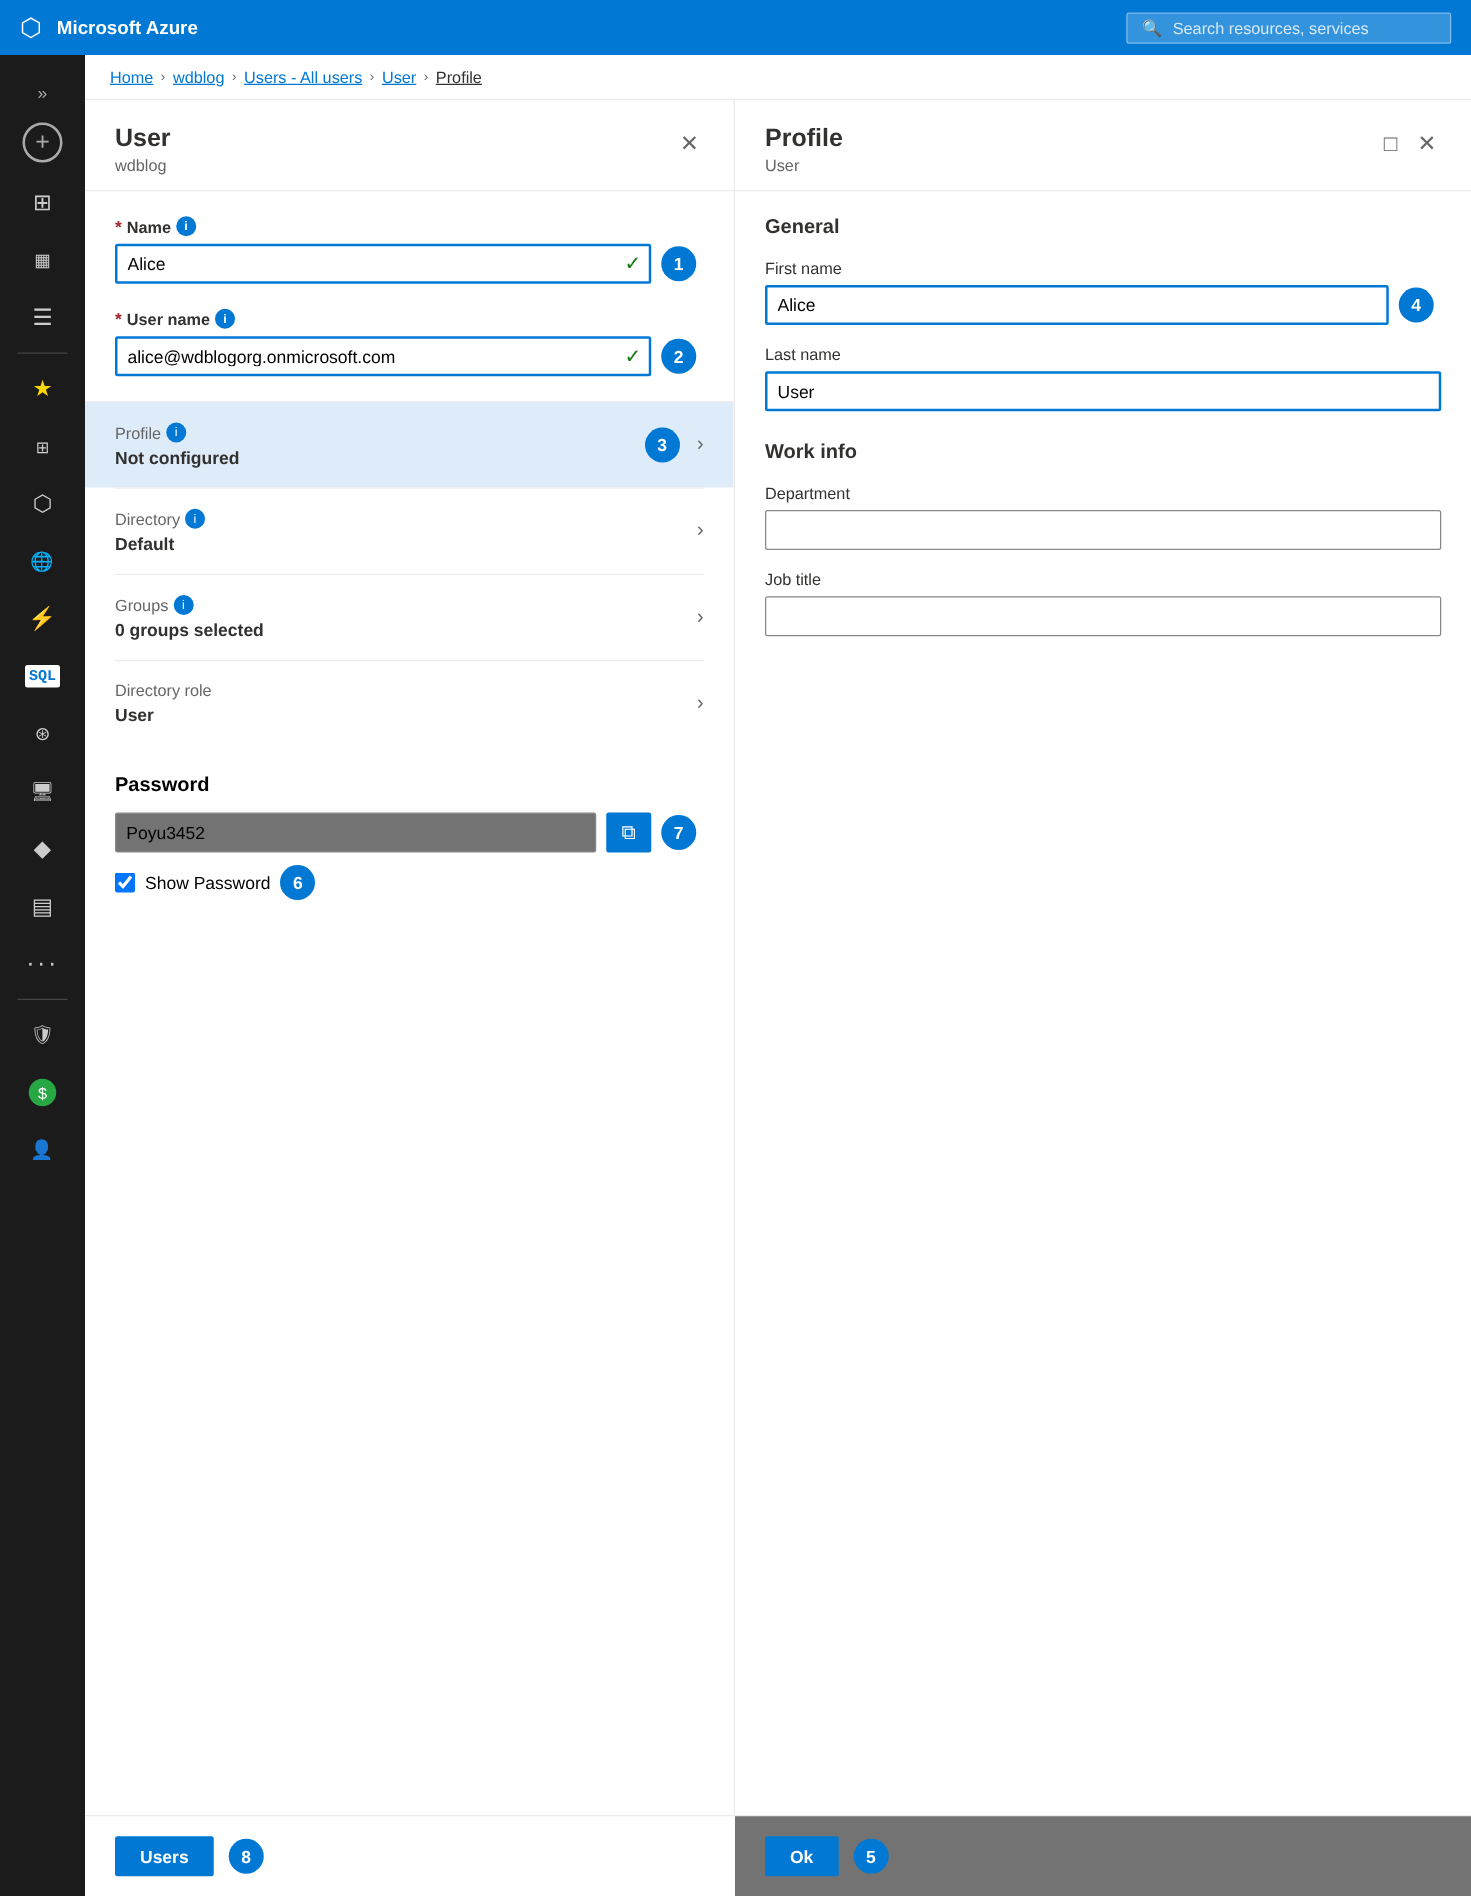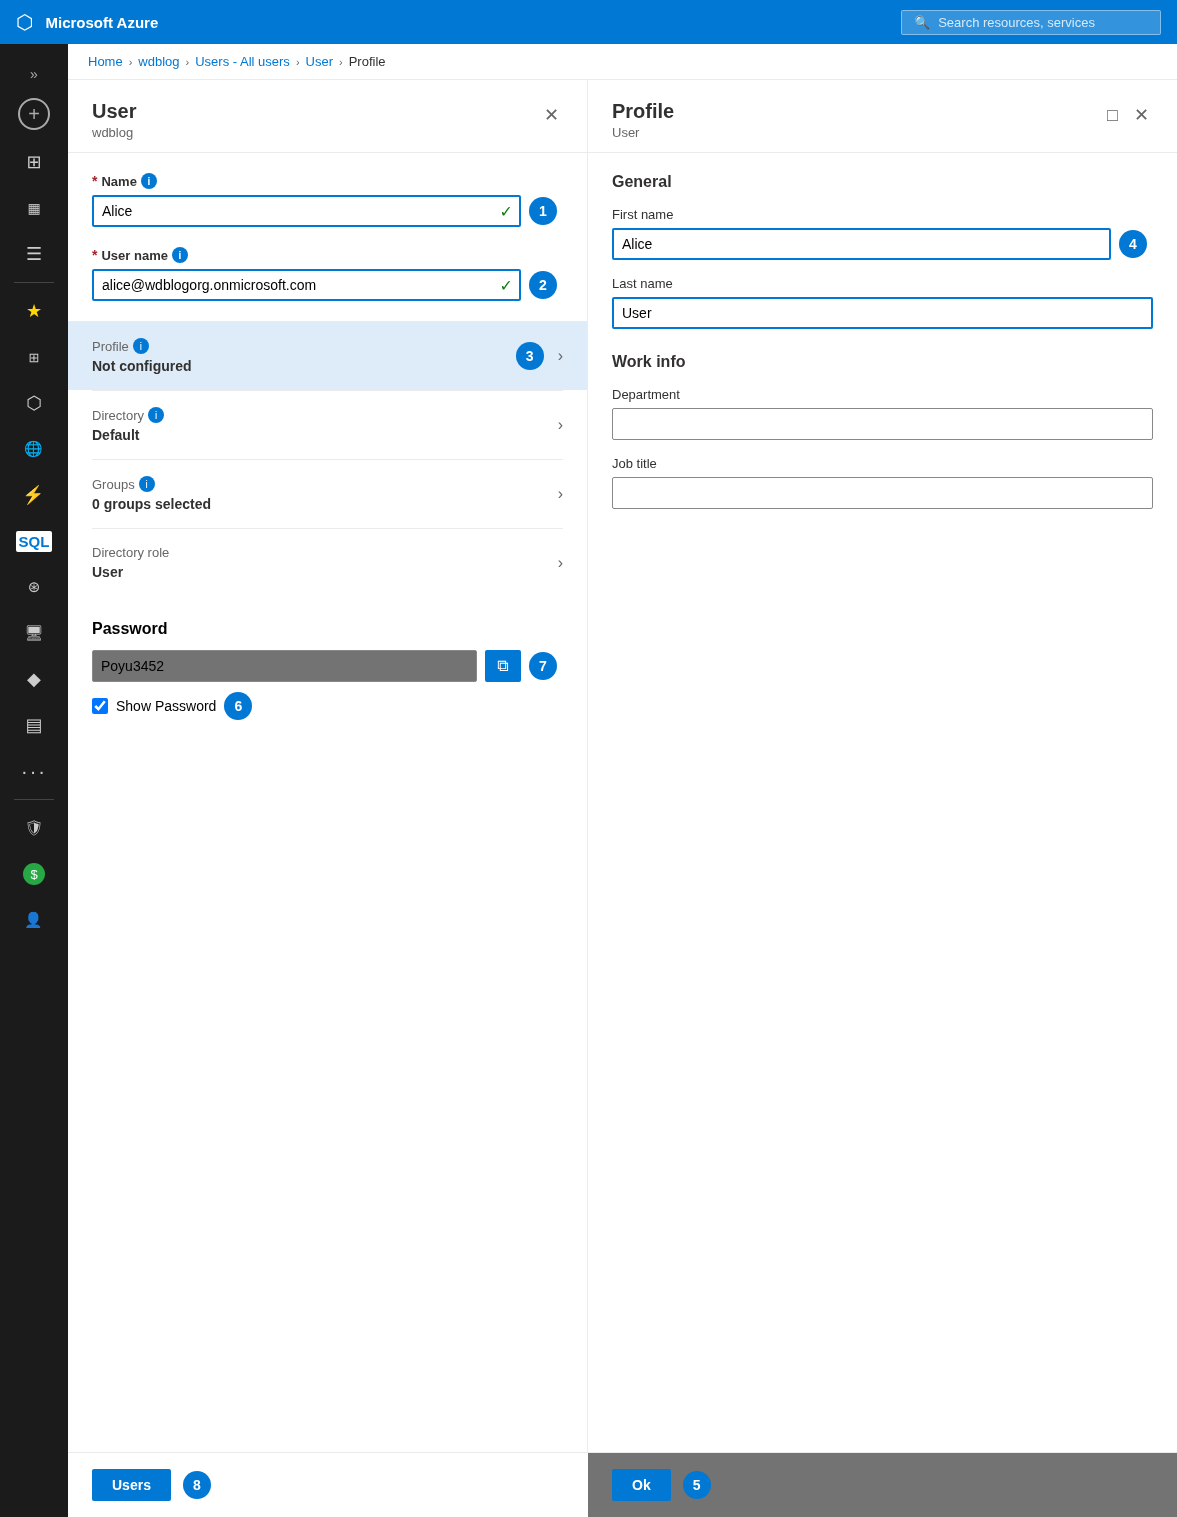--- a/index.html
+++ b/index.html
@@ -77,21 +77,21 @@
       padding: 10px 20px;
       font-size: 13px;
       color: #0078d4;
       display: flex;
       align-items: center;
       gap: 6px;
       background: white;
       border-bottom: 1px solid #edebe9;
     }
     .breadcrumb-separator { color: #666; font-size: 11px; }
-    .breadcrumb-item { color: #0078d4; cursor: pointer; }
+    .breadcrumb-item { color: #0078d4; cursor: pointer; text-decoration: underline; }
     .breadcrumb-item.current { color: #323130; cursor: default; }
 
     
     .panels-container {
       display: flex;
       flex: 1;
       gap: 0;
     }
 
     
@@ -378,21 +378,21 @@
     <div class="sidebar-item">
       <span>⬡</span>
     </div>
     <div class="sidebar-item">
       <span style="font-size:15px;">🌐</span>
     </div>
     <div class="sidebar-item">
       <span>⚡</span>
     </div>
     <div class="sidebar-item">
-      <span style="font-size:15px;font-weight:700;color:#0078d4;background:#fff;padding:2px 3px;border-radius:2px;">SQL</span>
+      <span style="font-size:12px;font-weight:700;color:#0078d4;background:#fff;padding:2px 3px;border-radius:2px;font-family:Liberation Mono, monospace;">SQL</span>
     </div>
     <div class="sidebar-item">
       <span style="font-size:15px;">⊛</span>
     </div>
     <div class="sidebar-item">
       <span style="font-size:15px;">🖥</span>
     </div>
     <div class="sidebar-item">
       <span>◆</span>
     </div>

